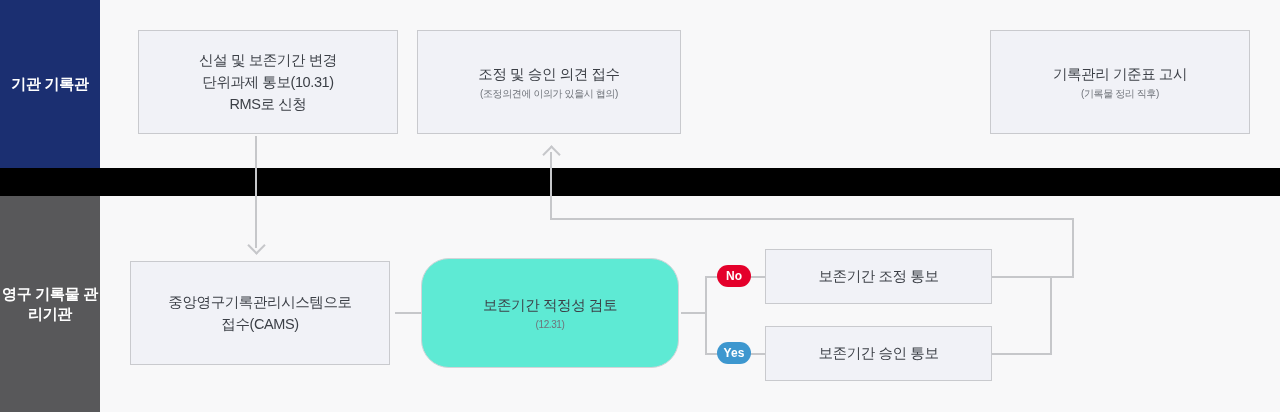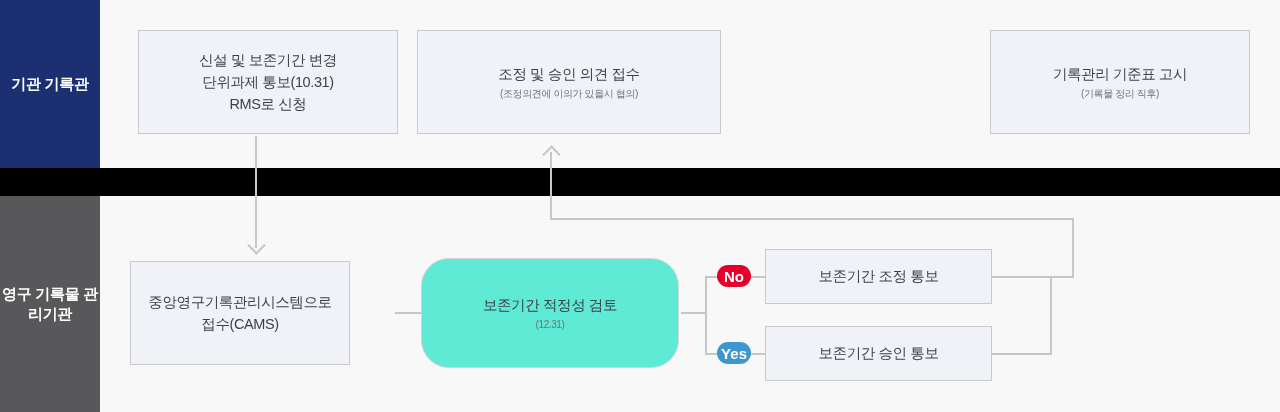--- a/index.html
+++ b/index.html
@@ -112,21 +112,21 @@
   .arrowhead.up   { transform: rotate(135deg); }
 
   
   .pill {
     position: absolute;
     display: flex;
     align-items: center;
     justify-content: center;
     border-radius: 11px;
     color: #ffffff;
-    font-size: 15px;
+    font-size: 12px;
     font-weight: bold;
     letter-spacing: 0.1px;
     width: 34px;
     height: 22px;
     box-sizing: border-box;
   }
   .pill.no  { background: #e4002b; }
   .pill.yes { background: #3d97cf; }
 </style>
 </head>
@@ -153,21 +153,21 @@
   <div class="ln v" style="left:550px; top:152px; height:68px;"></div>
   <div class="arrowhead up" style="left:545px; top:148px;"></div>
   <div class="ln h" style="left:550px; top:218px; width:524px;"></div>
 
   <div class="node" style="left:130px; top:30px; width:260px; height:104px;margin-left:8px;">
     <div class="title">신설 및 보존기간 변경
 단위과제 통보(10.31)
 RMS로 신청</div>
   </div>
 
-  <div class="node" style="left:417px; top:30px; width:304px; height:104px;">
+  <div class="node" style="left:417px; top:30px; width:264px; height:104px;">
     <div class="title">조정 및 승인 의견 접수</div>
     <div class="sub">(조정의견에 이의가 있을시 협의)</div>
   </div>
 
 
   <div class="node" style="left:990px; top:30px; width:260px; height:104px;">
     <div class="title">기록관리 기준표 고시</div>
     <div class="sub">(기록물 정리 직후)</div>
   </div>
 
@@ -180,21 +180,21 @@
   <div class="ln h" style="left:748px; top:276px; width:18px;"></div>
   <div class="ln h" style="left:750px; top:353px; width:16px;"></div>
 
   <div class="ln h" style="left:992px; top:276px; width:82px;"></div>
   <div class="ln v" style="left:1072px; top:218px; height:60px;"></div>
 
   <div class="ln h" style="left:992px; top:353px; width:60px;"></div>
   <div class="ln v" style="left:1050px; top:276px; height:78px;"></div>
   <div class="ln h" style="left:1050px; top:276px; width:24px;"></div>
 
-  <div class="node" style="left:130px; top:261px; width:220px; height:104px;">
+  <div class="node" style="left:130px; top:261px; width:260px; height:104px;">
     <div class="title">중앙영구기록관리시스템으로
 접수(CAMS)</div>
   </div>
 
   <div class="node decision" style="left:421px; top:258px; width:258px; height:110px;">
     <div class="title">보존기간 적정성 검토</div>
     <div class="sub">(12.31)</div>
   </div>
 
   <div class="node" style="left:765px; top:249px; width:227px; height:55px;">

